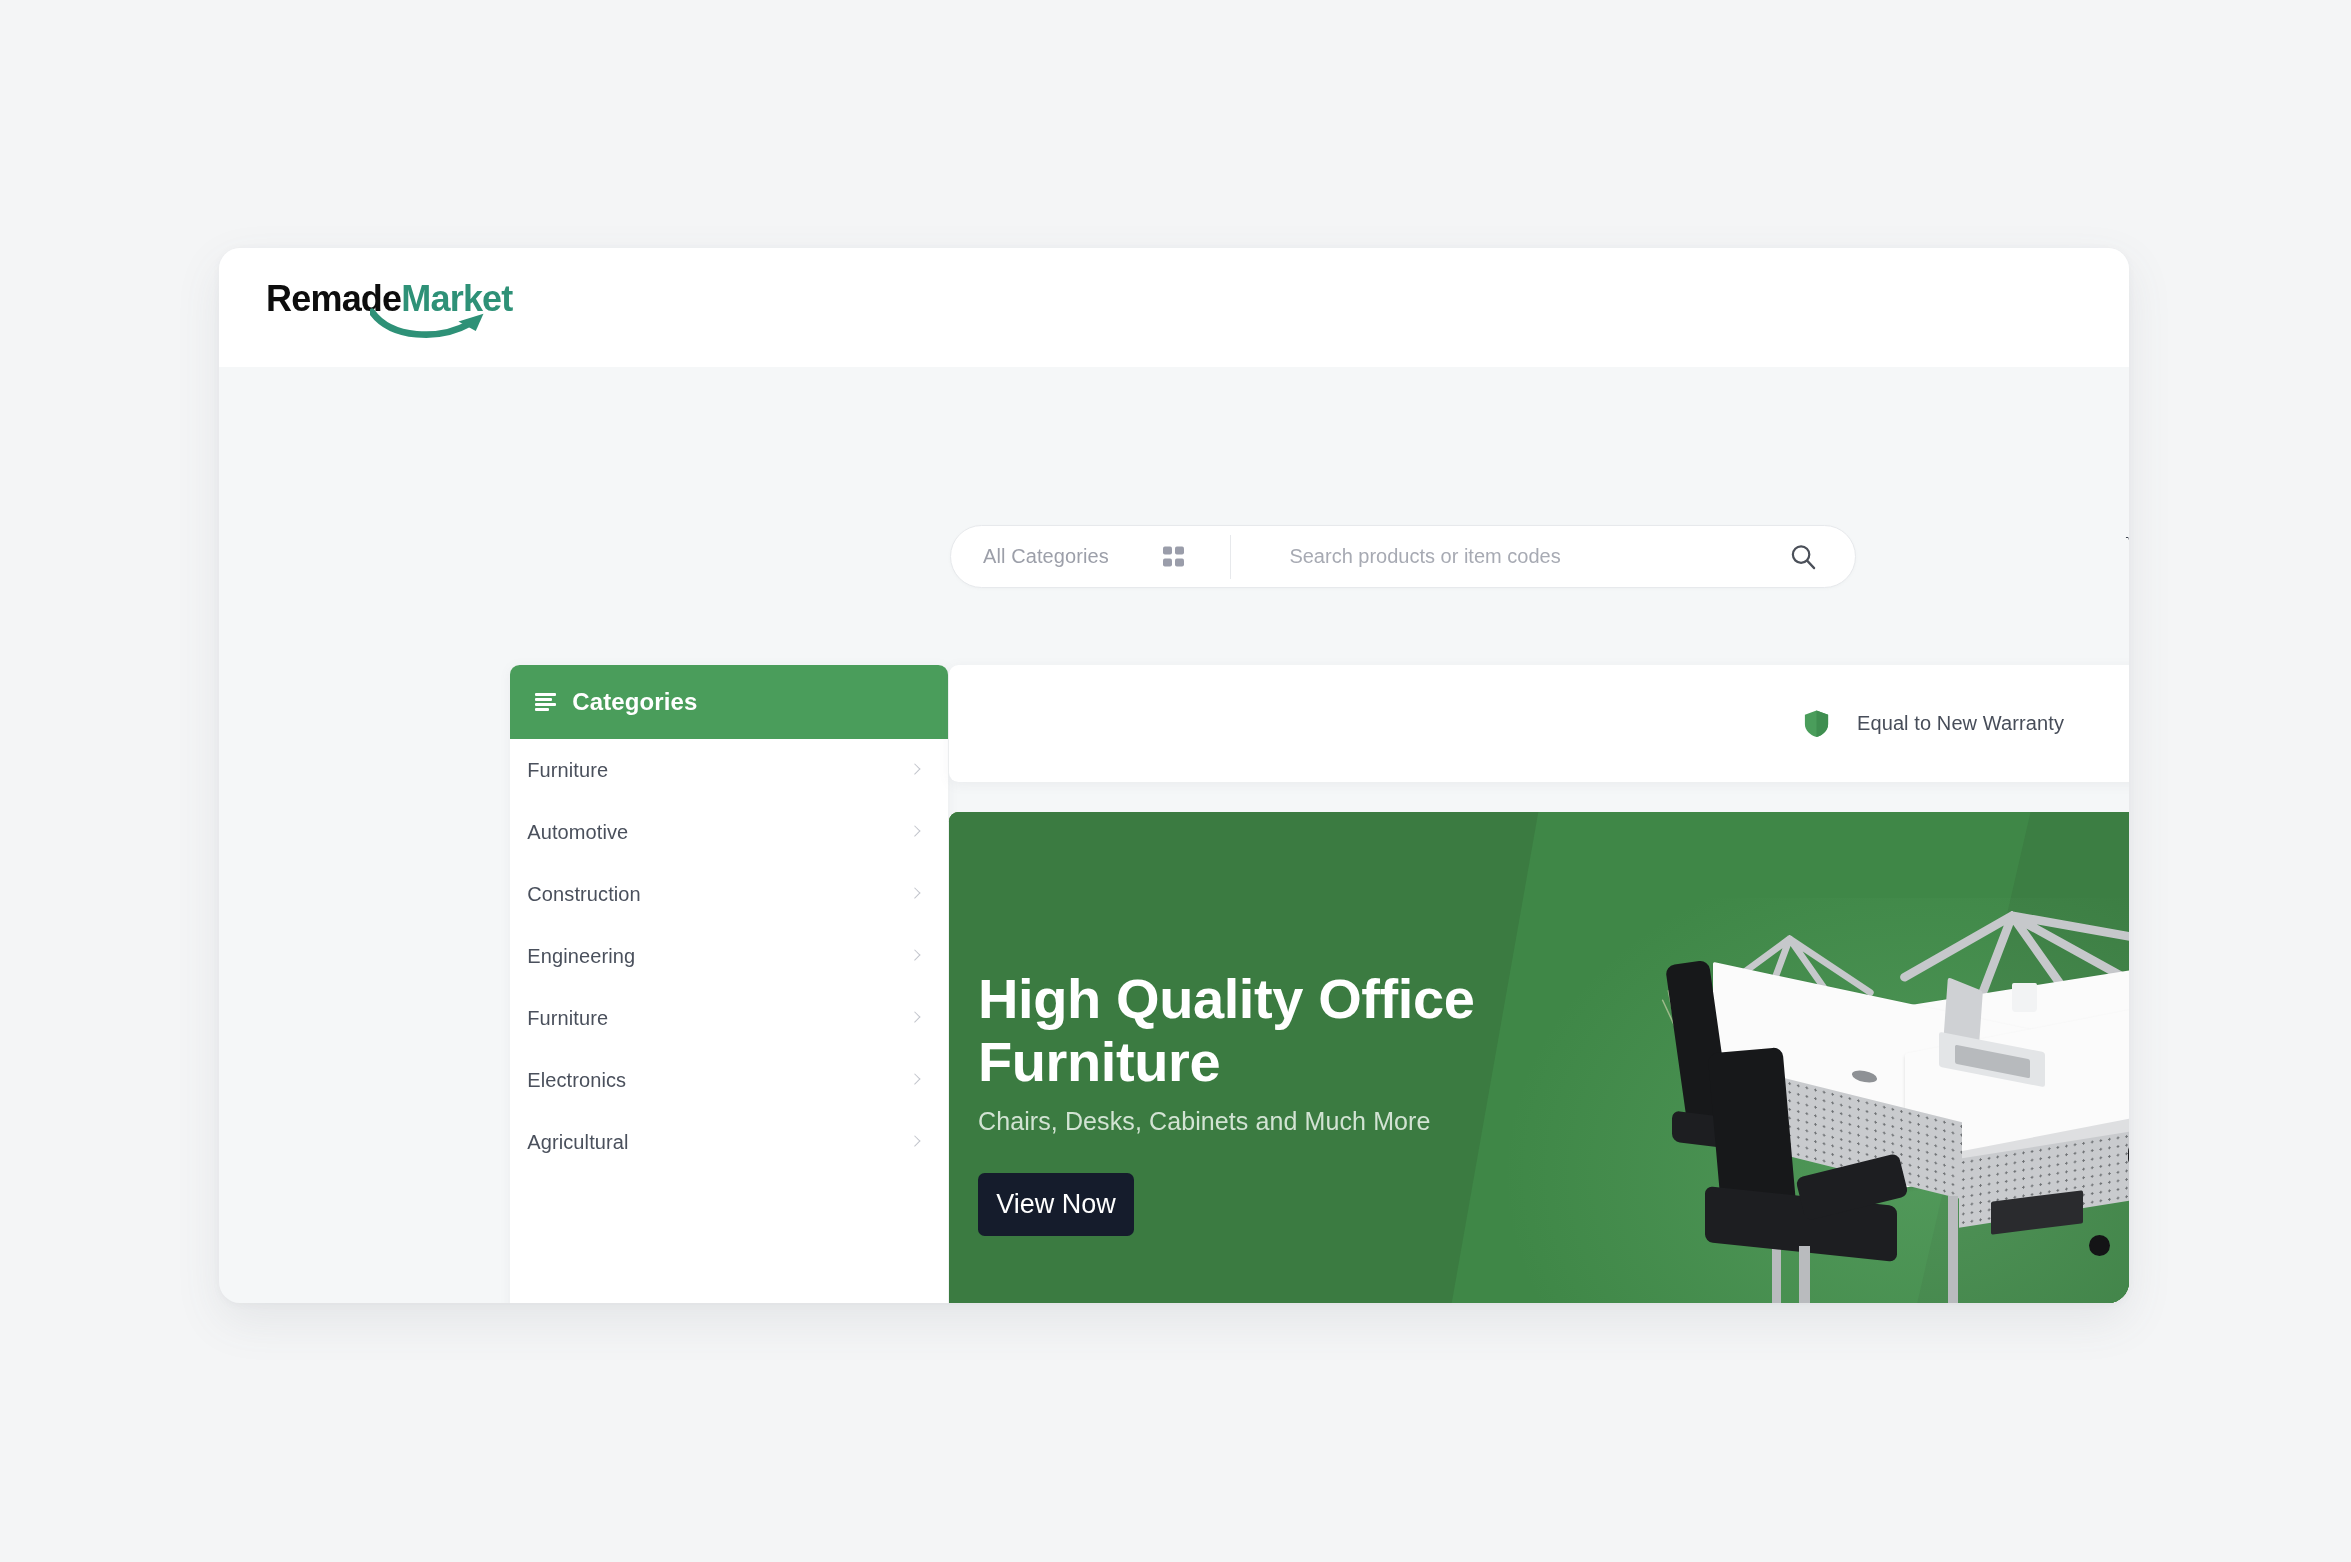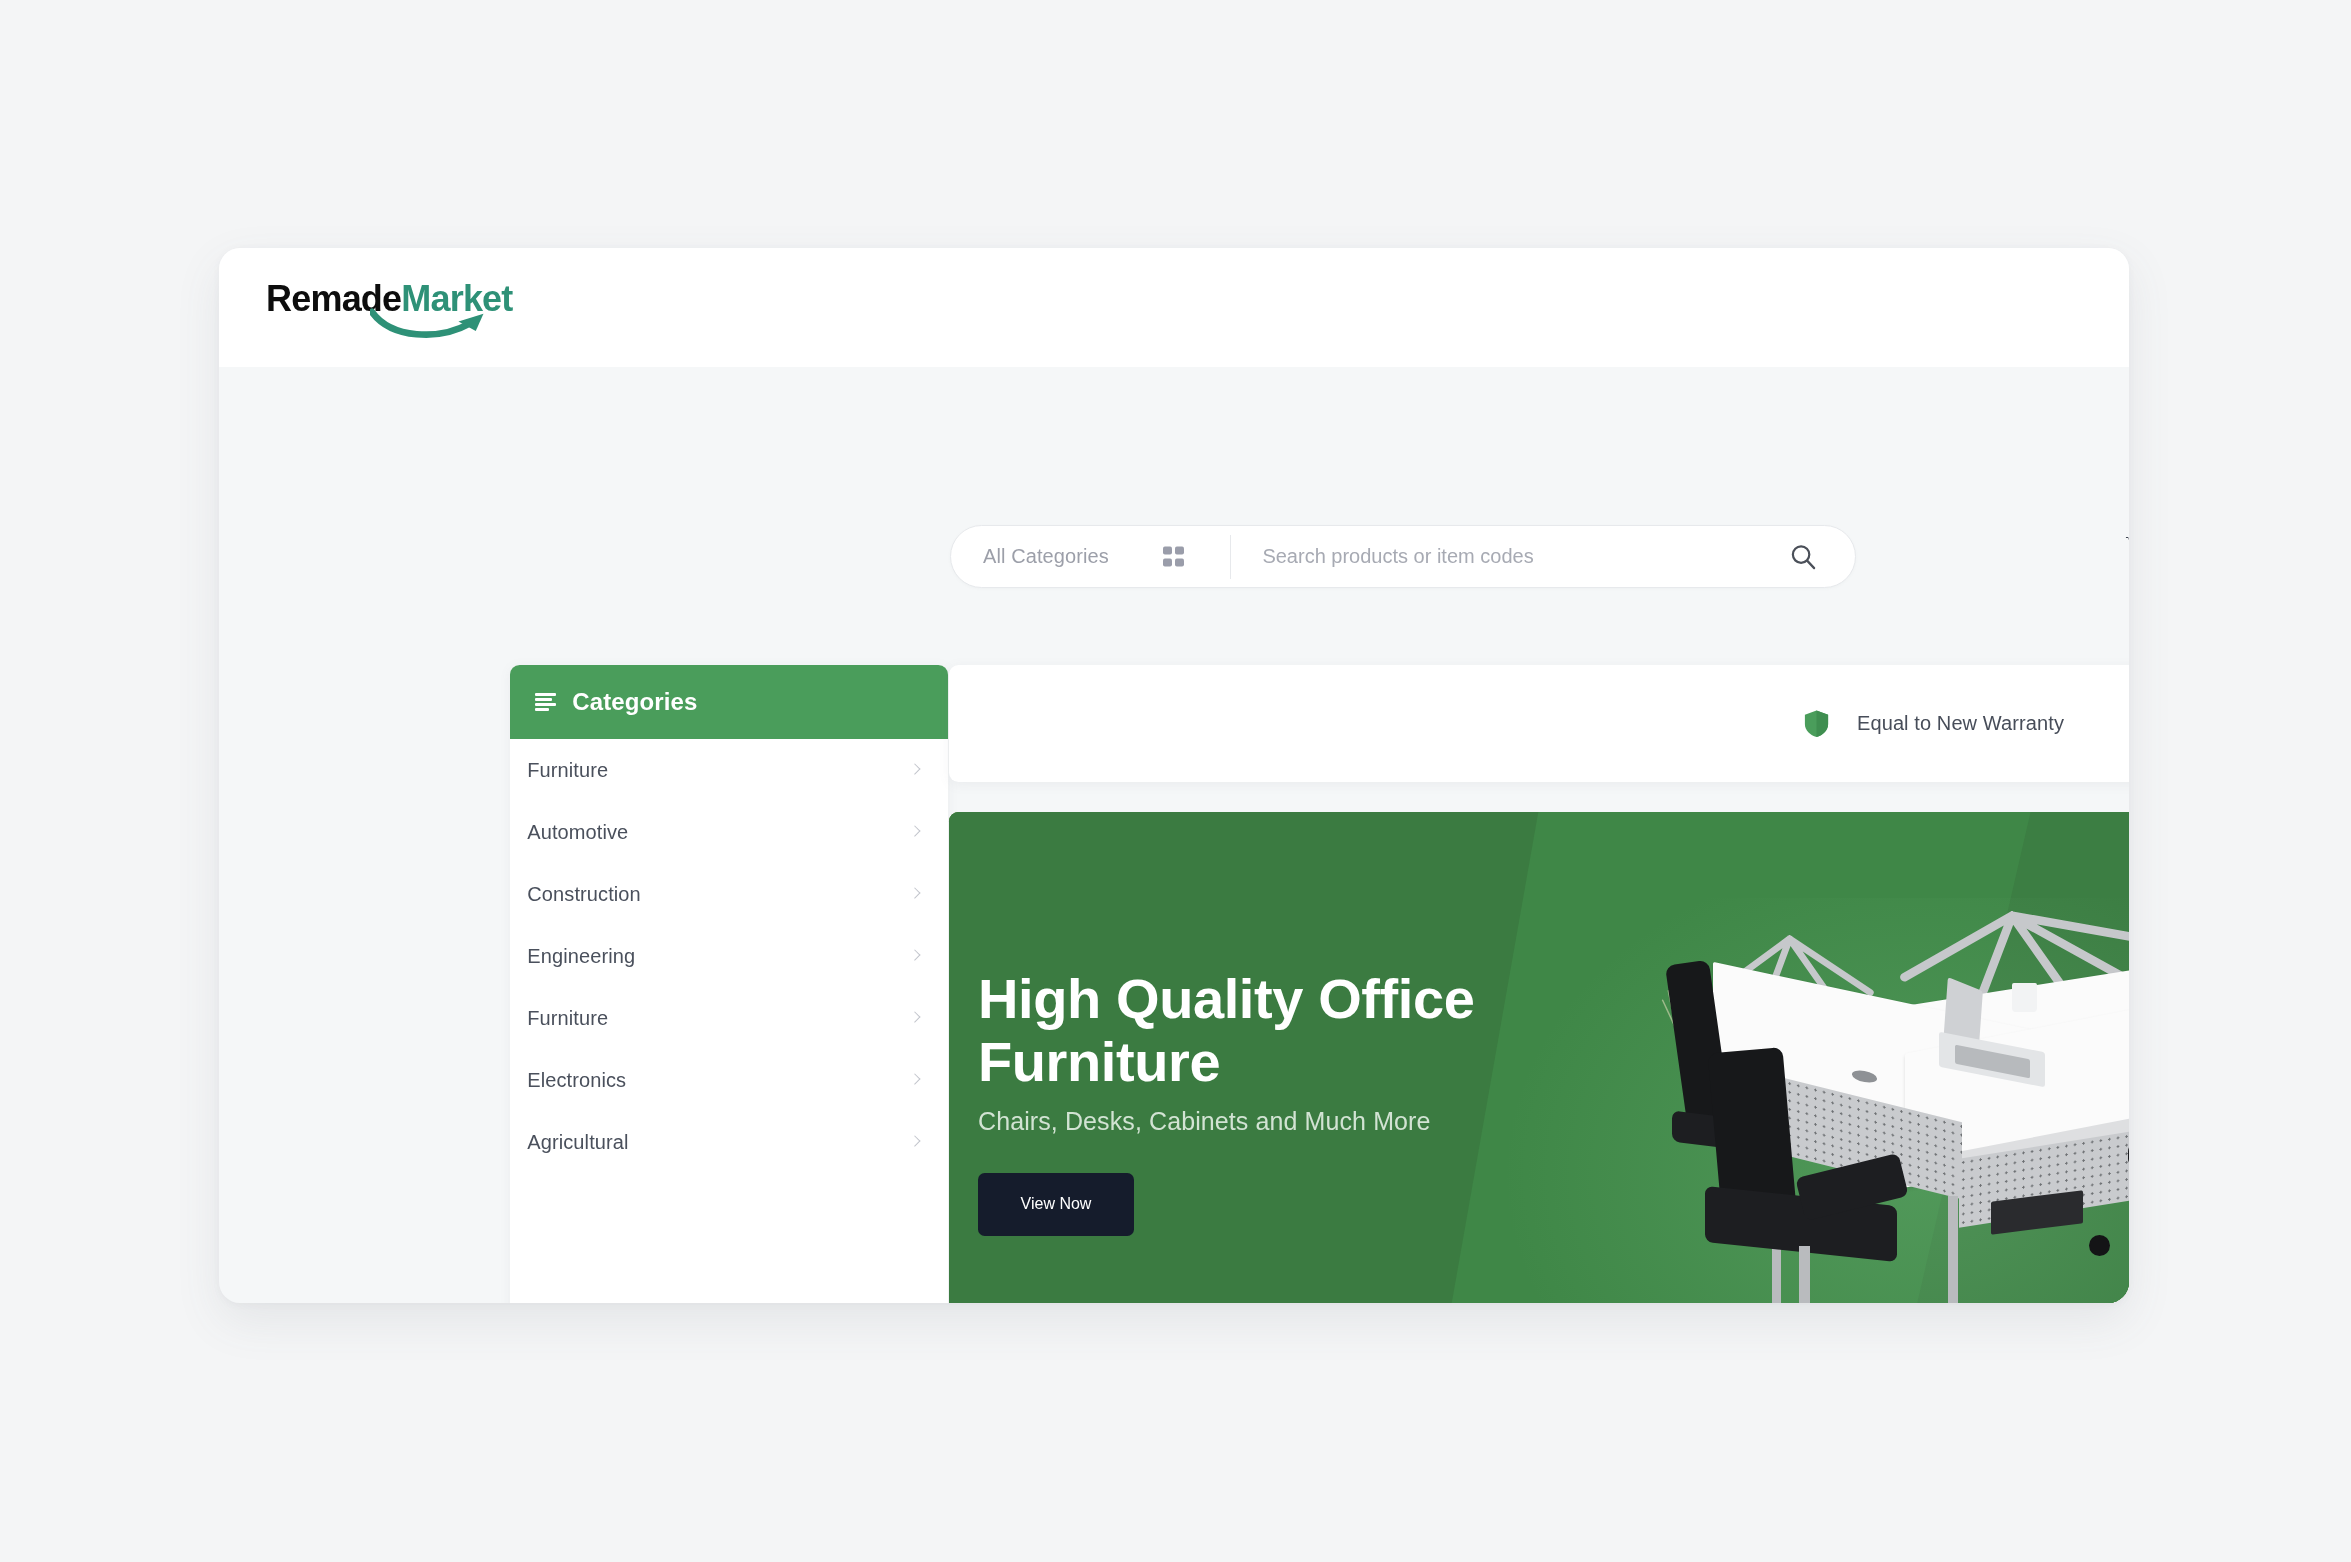--- a/index.html
+++ b/index.html
@@ -129,20 +129,21 @@
     position: relative;
   }
   #search-input {
     border: none;
     outline: none;
     background: transparent;
     font-family: "Liberation Sans", sans-serif;
     font-size: 20px;
     color: #3b4049;
     width: 538px;
+    margin-left: 27px;
   }
   #search-input::placeholder { color: #a7aab3; }
 
   #search-icon {
     position: absolute;
     right: 37px;
     top: 50%;
     transform: translateY(-50%);
     width: 29px;
     height: 29px;
@@ -338,21 +339,21 @@
     background: #151c2c;
     border-radius: 6.7px;
     display: flex;
     align-items: center;
     justify-content: center;
     cursor: pointer;
     border: none;
   }
   #hero-cta-label {
     color: #ffffff;
-    font-size: 16px;
+    font-size: 27px;
   }
 
   
   #furniture {
     position: absolute;
     left: 706px;
     top: 96px;
     width: 634px;
     height: 538px;
   }

